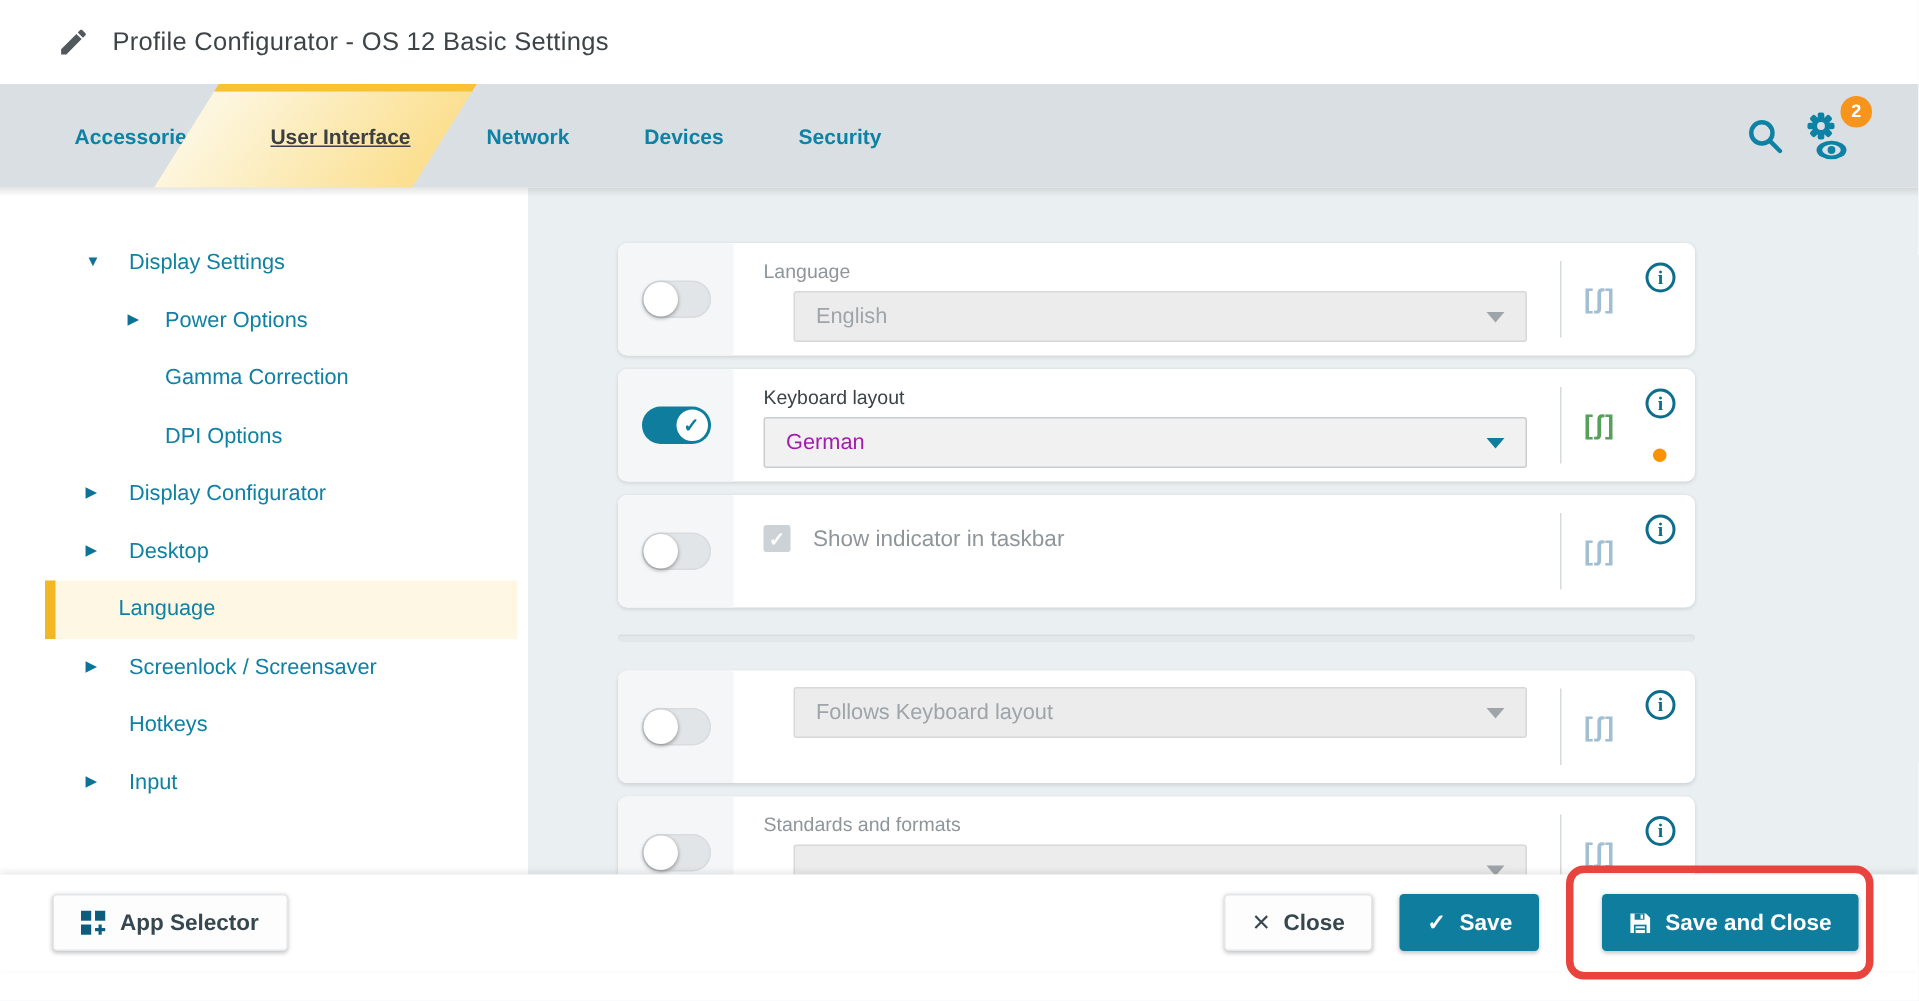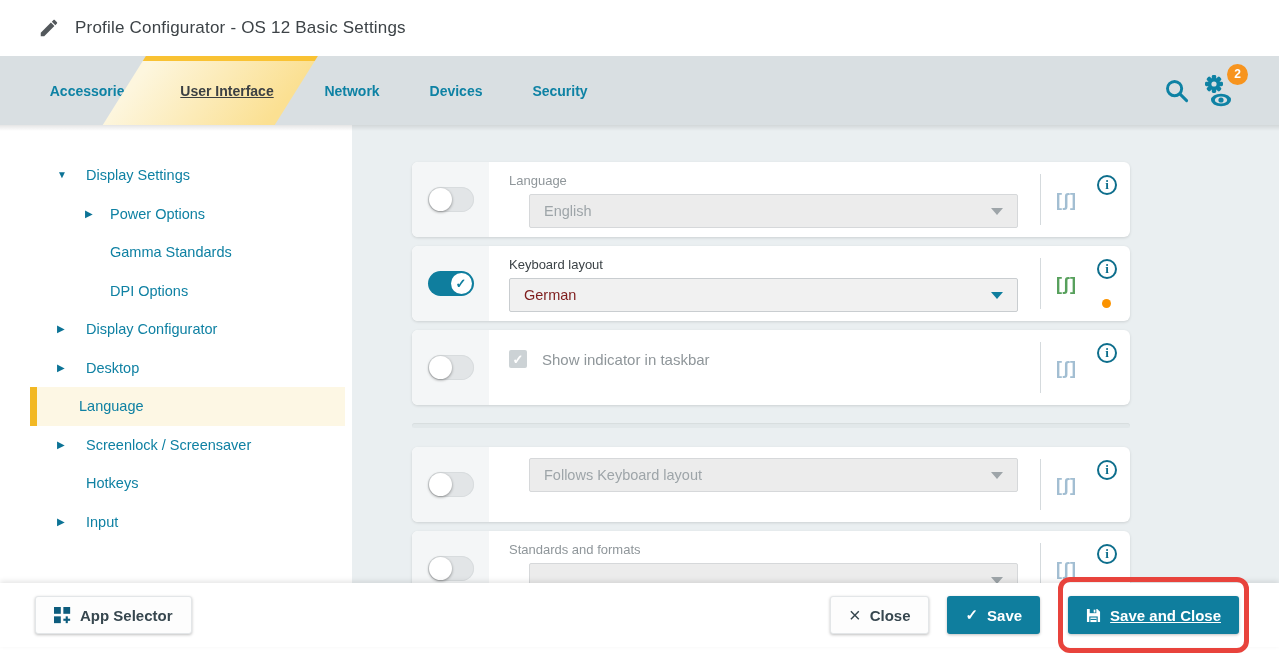--- a/index.html
+++ b/index.html
@@ -46,21 +46,21 @@
 
   .content { flex:1; padding:37px 0 0 60px; overflow:hidden; }
   .card { width:718px; height:75px; background:#fff; border-radius:6px;
     box-shadow:0 1px 3px rgba(0,0,0,.13); margin-bottom:9px; display:flex; }
   .card-left { width:77px; flex:none; background:#f4f6f7; border-radius:6px 0 0 6px;
     display:flex; align-items:center; justify-content:center; }
   .card-main { flex:1; padding:11px 22px 0 20px; min-width:0; }
   .field-label { font-size:13px; color:#3c4347; margin-bottom:6px; }
   .field-label.dim { color:#8f969a; }
   .dropdown { height:34px; border:1px solid #c9cdd0; border-radius:2px; background:#f1f1f1;
-    display:flex; align-items:center; padding:0 14px; font-size:14.5px; color:#7f1d1d;
+    display:flex; align-items:center; padding:0 14px; font-size:14.5px; color:#a21caf;
     cursor:pointer; }
   .dropdown .caret { margin-left:auto; width:0; height:0; border-left:6px solid transparent;
     border-right:6px solid transparent; border-top:7px solid #0f7e9e; }
   .dropdown.disabled { background:#ececec; border-color:#d6d8da; color:#9ea5a9; cursor:default;margin-left:20px; }
   .dropdown.disabled .caret { border-top-color:#9ea5a9; }
   .card-right { width:90px; flex:none; position:relative; }
   .card-right::before { content:''; position:absolute; left:0; top:12px; bottom:12px;
     width:1px; background:#d5dadd; }
   .script-icon { position:absolute; left:16px; top:50%; transform:translateY(-50%);
     font-size:18px; font-weight:700; letter-spacing:1px; cursor:pointer; }
@@ -94,21 +94,21 @@
   .btn { height:38px; border:none; border-radius:3px; font-family:"Liberation Sans",sans-serif;
     font-size:15px; font-weight:700; display:flex; align-items:center; gap:9px;
     padding:0 18px; cursor:pointer; box-shadow:0 1px 3px rgba(0,0,0,.25); }
   .btn.light { background:#fdfdfd; color:#37474f; border:1px solid #e3e6e8; }
   .btn.teal { background:#0f7e9e; color:#fff; }
   .btn-appsel { color:#0d5c7d; }
   .footer-right { margin-left:auto; display:flex; align-items:center; }
   .footer-right .btn { margin-left:18px; }
   .red-annotation { border:5px solid #e8433c; border-radius:12px; padding:14px 5px;
     margin-left:18px; display:flex; }
-  .red-annotation .btn { margin-left:0;text-decoration:underline; }
+  .red-annotation .btn { margin-left:14px; }
   .x-glyph { font-size:20px; font-weight:400; line-height:1; }
   .chk-glyph { font-size:15px; }
 </style>
 </head>
 <body>
 
 <div class="header">
   <span style="display:flex">
     <svg width="22" height="22" viewBox="0 0 24 24">
         <path fill="#53585c" d="M3 17.2V21h3.8L17.9 9.9l-3.8-3.8L3 17.2zM20.7 7.1c.4-.4.4-1 0-1.4l-2.4-2.4c-.4-.4-1-.4-1.4 0l-1.8 1.8 3.8 3.8 1.8-1.8z"></path>
@@ -168,21 +168,21 @@
   <div class="sidebar">
     <div class="side-item">
       <span class="exp">▼</span>
       <span>Display Settings</span>
     </div>
     <div class="side-item lvl1">
       <span class="exp">▶</span>
       <span>Power Options</span>
     </div>
     <div class="side-item lvl1">
-      <span>Gamma Standards</span>
+      <span>Gamma Correction</span>
     </div>
     <div class="side-item lvl1">
       <span>DPI Options</span>
     </div>
     <div class="side-item">
       <span class="exp">▶</span>
       <span>Display Configurator</span>
     </div>
     <div class="side-item">
       <span class="exp">▶</span>

